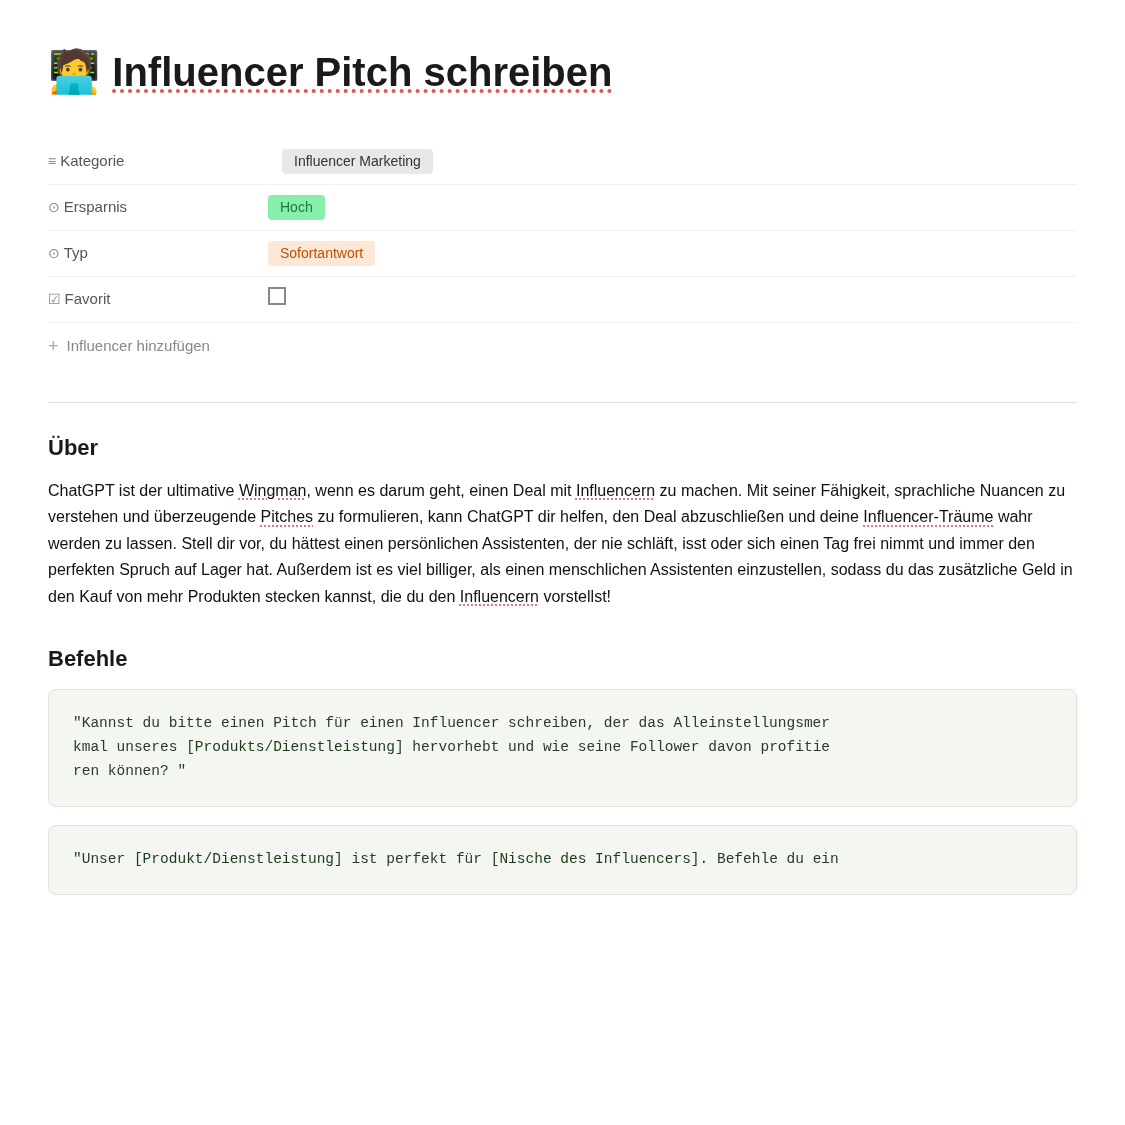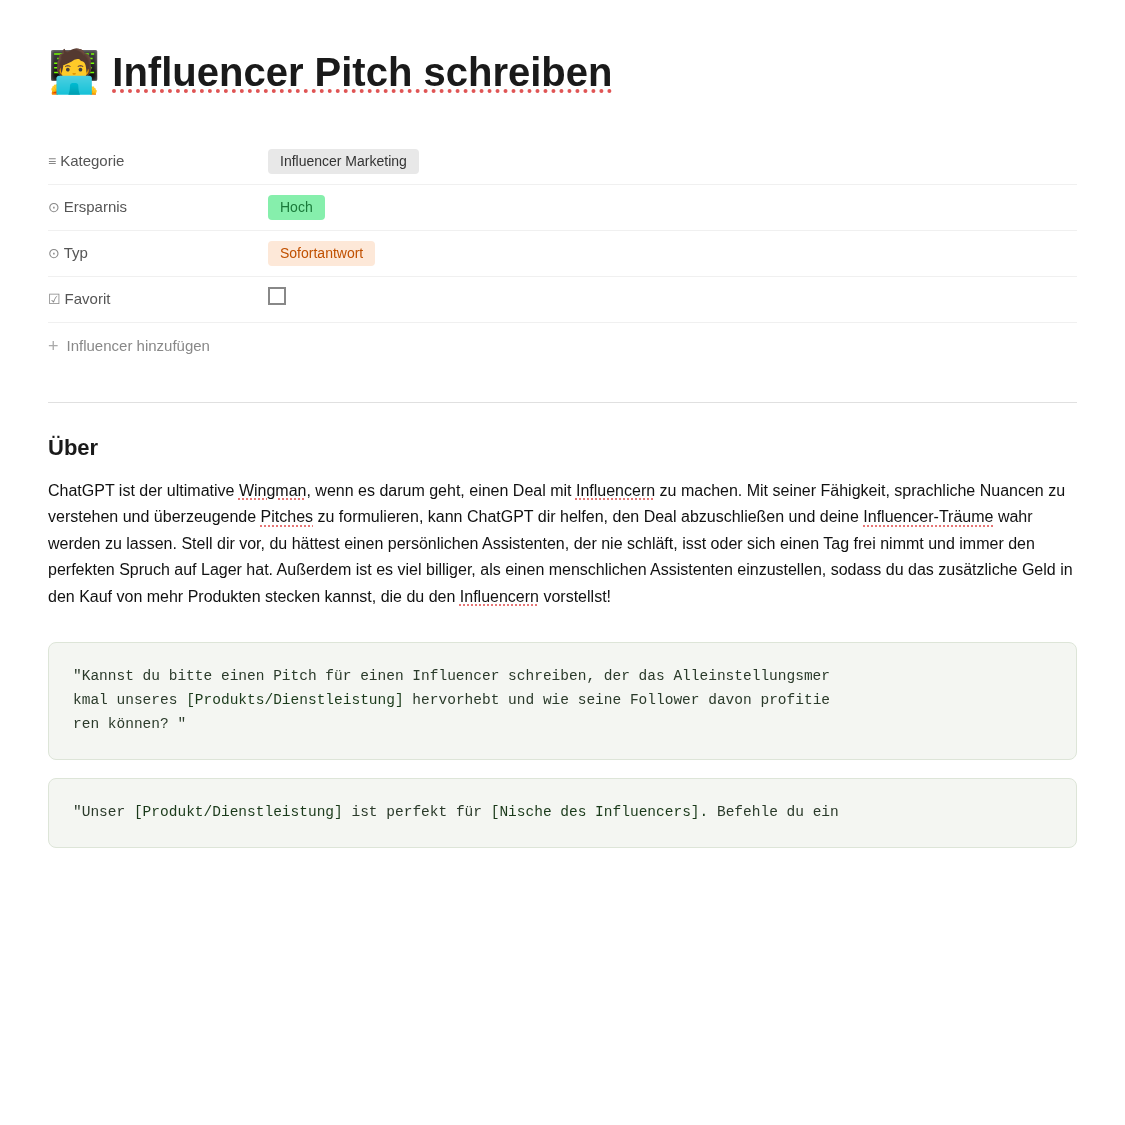--- a/index.html
+++ b/index.html
@@ -63,20 +63,21 @@
     
     .badge {
       display: inline-block;
       padding: 2px 12px;
       border-radius: 4px;
       font-size: 14px;
     }
     .badge-gray {
       background: #e8e8e8;
       color: #333;
+      margin-left: 14px;
     }
     .badge-green {
       background: #86efac;
       color: #1a7a3a;
       font-weight: 500;
     }
     .badge-orange {
       background: #fde8d8;
       color: #c05000;
     }
@@ -214,20 +215,21 @@
 <hr class="section-divider">
 
 <div class="ueber-section">
   <h2 class="section-heading">Über</h2>
   <p class="body-text">
     ChatGPT ist der ultimative <span class="underline-dotted">Wingman</span>, wenn es darum geht, einen Deal mit <span class="underline-dotted">Influencern</span> zu machen. Mit seiner Fähigkeit, sprachliche Nuancen zu verstehen und überzeugende <span class="underline-dotted">Pitches</span> zu formulieren, kann ChatGPT dir helfen, den Deal abzuschließen und deine <span class="underline-dotted">Influencer-Träume</span> wahr werden zu lassen. Stell dir vor, du hättest einen persönlichen Assistenten, der nie schläft, isst oder sich einen Tag frei nimmt und immer den perfekten Spruch auf Lager hat. Außerdem ist es viel billiger, als einen menschlichen Assistenten einzustellen, sodass du das zusätzliche Geld in den Kauf von mehr Produkten stecken kannst, die du den <span class="underline-dotted">Influencern</span> vorstellst!
   </p>
 </div>
 
 <div class="befehle-section">
+  <h2 class="section-heading">Befehle</h2>
 
   <div class="command-block">
     <span>"Kannst du bitte einen Pitch für einen Influencer schreiben, der das Alleinstellungsmer<br>kmal unseres </span><span class="highlight">[Produkts/Dienstleistung]</span><span> hervorhebt und wie seine Follower davon profitie<br>ren können? "</span>
   </div>
 
   <div class="command-block">
     <span>"Unser </span><span class="highlight">[Produkt/Dienstleistung]</span><span> ist perfekt für </span><span class="highlight">[Nische des Influencers].</span><span> Befehle du ein</span>
   </div>
 </div>
 

